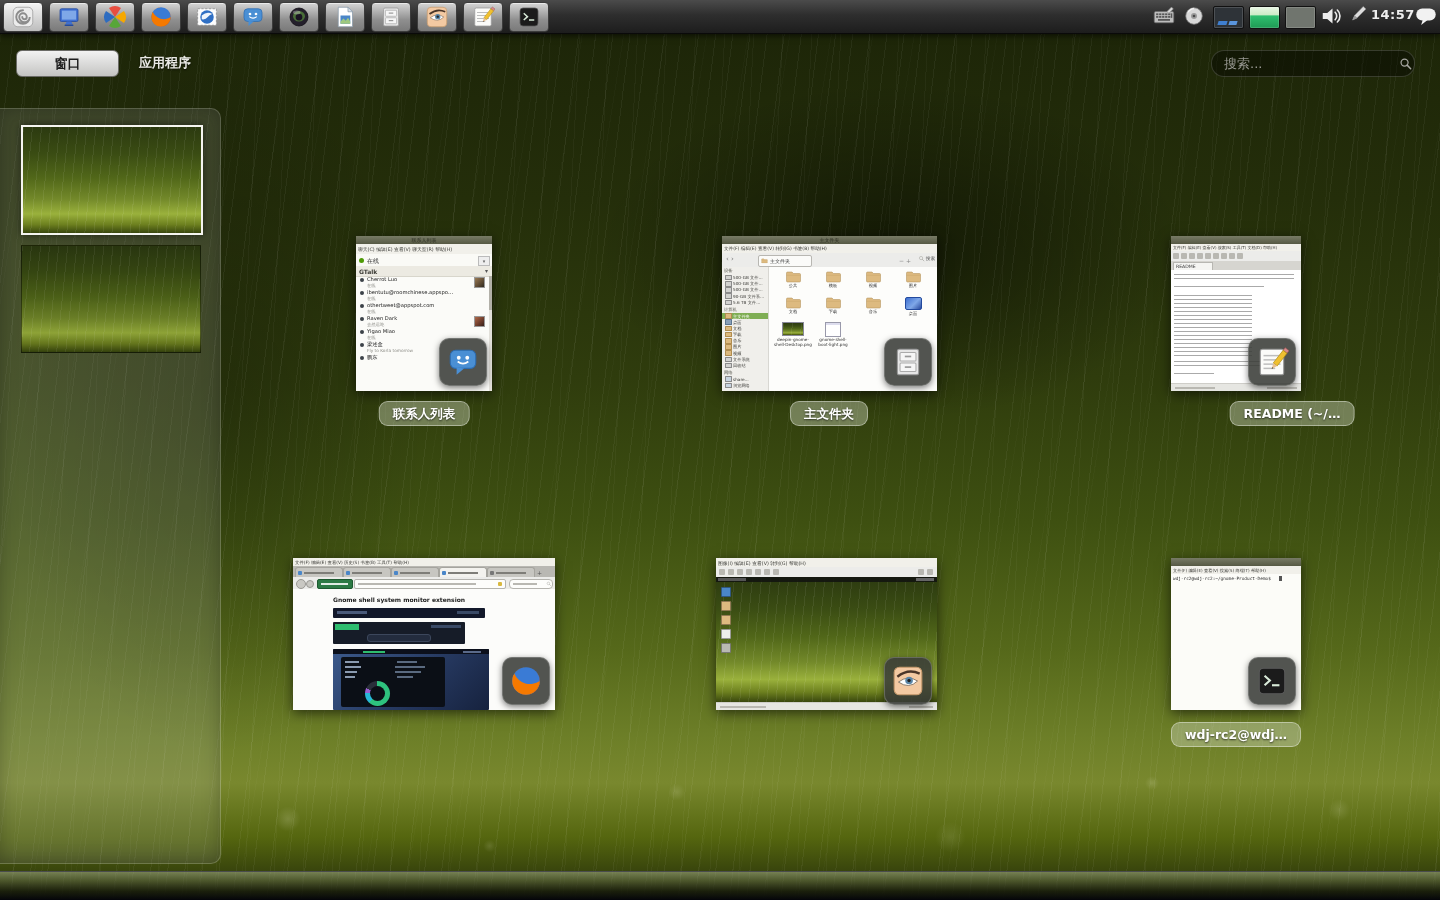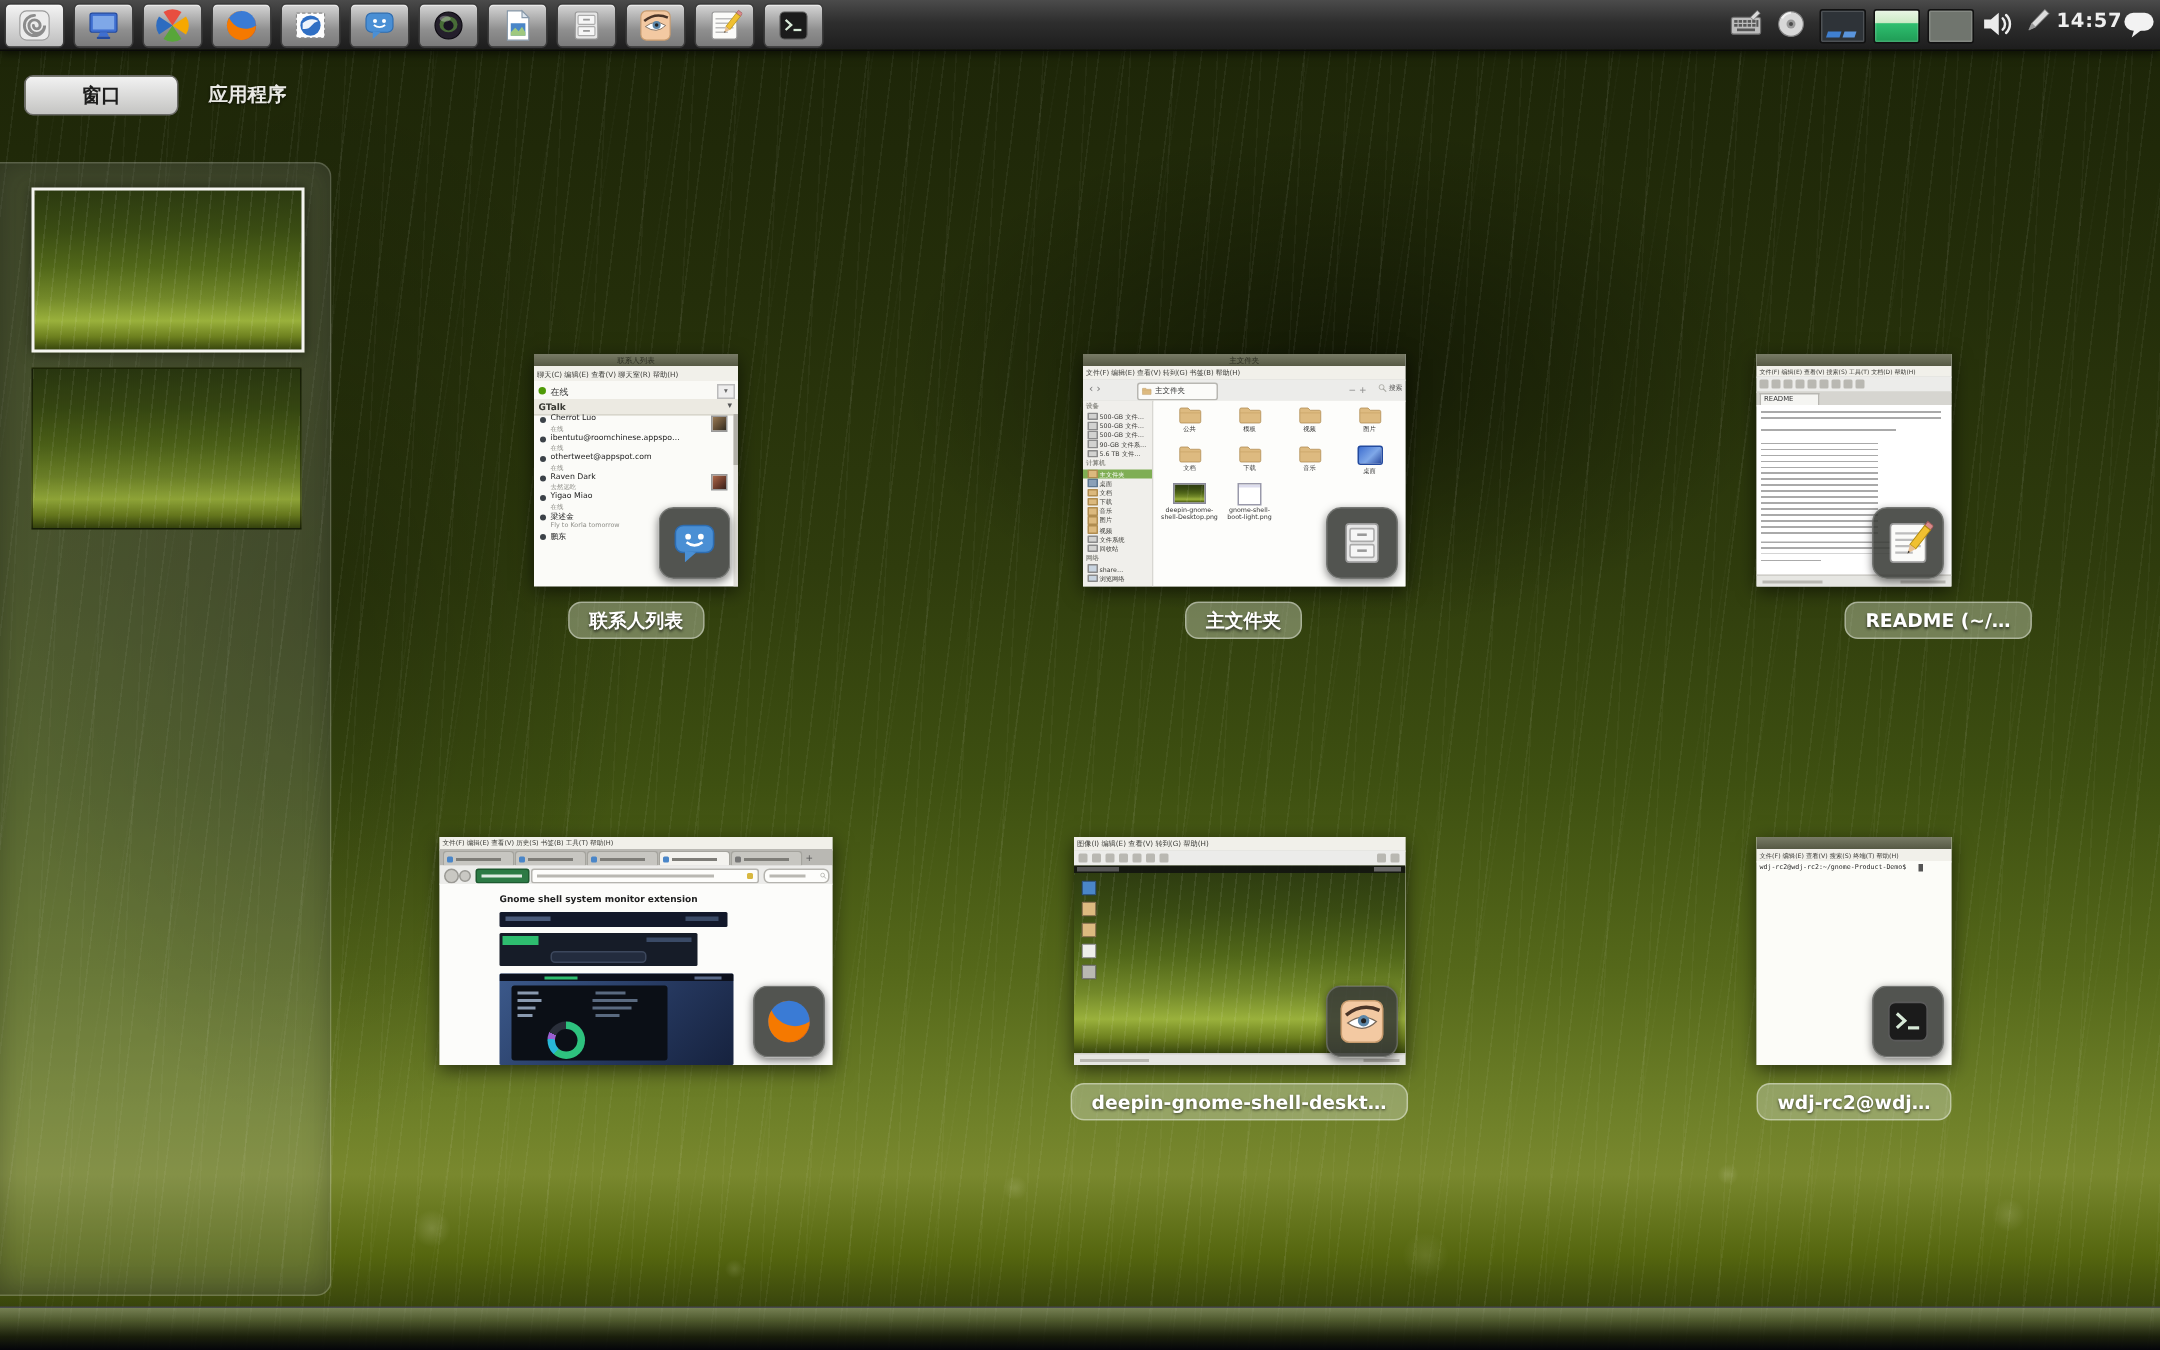--- a/index.html
+++ b/index.html
@@ -344,20 +344,26 @@
     <div class="clock" style="left:1371px">14:57</div>
     <div class="trayicon" style="left:1413px;width:26px">
         <svg>
           <use href="#sym-bubble"></use>
         </svg>
       </div>
   </div>
 
   <div class="tabbtn">窗口</div>
   <div class="tabtext">应用程序</div>
+  <div class="searchbox">
+    <input placeholder="搜索..." style="">
+    <svg>
+        <use href="#sym-magnifier"></use>
+      </svg>
+  </div>
 
   <div class="wspanel">
     <div class="wsthumb sel miniwall" style="top:16px"></div>
     <div class="wsthumb unsel miniwall" style="top:136px;filter:brightness(.92)"></div>
   </div>
 
   <div class="win" style="left:356px;top:236px;width:136px;height:155px">
     <div class="titlebar">联系人列表</div>
     <div class="menubar" style="top:8px;height:10px;font-size:4.8px">聊天(C)  编辑(E)  查看(V)  聊天室(R)  帮助(H)</div>
     <div class="abs" style="left:0;top:18px;width:136px;height:12px;background:#fafaf6;border-bottom:1px solid #ddd">
@@ -697,21 +703,20 @@
     <div class="abs" style="left:0;top:144px;width:221px;height:8px;background:#e6e6e2;border-top:1px solid #cfcec9">
       <i class="abs gbar" style="left:4px;top:2.5px;width:46px;height:2.5px"></i>
       <i class="abs gbar" style="right:4px;top:2.5px;width:24px;height:2.5px"></i>
     </div>
     <div class="badge" style="right:5px;bottom:5px">
         <svg>
           <use href="#sym-eye"></use>
         </svg>
       </div>
   </div>
-  <div class="winlabel" style="left:826px;top:722px">deepin-gnome-shell-deskt…</div>
 
   <div class="win" style="left:1171px;top:558px;width:130px;height:152px">
     <div class="titlebar"></div>
     <div class="menubar" style="top:8px;height:8px;font-size:4.2px">文件(F) 编辑(E) 查看(V) 搜索(S) 终端(T) 帮助(H)</div>
     <div class="abs" style="left:0;top:16px;width:130px;height:136px;background:#fcfcf8">
       <span class="abs" style="left:2px;top:2px;font-family:'DejaVu Sans Mono','Liberation Mono',monospace;font-size:4.4px;color:#2a2a2a;white-space:nowrap">wdj-rc2@wdj-rc2:~/gnome-Product-Demo$</span>
       <i class="abs" style="left:108px;top:2px;width:3px;height:5px;background:#555"></i>
     </div>
     <div class="badge" style="right:5px;bottom:5px">
         <svg>

